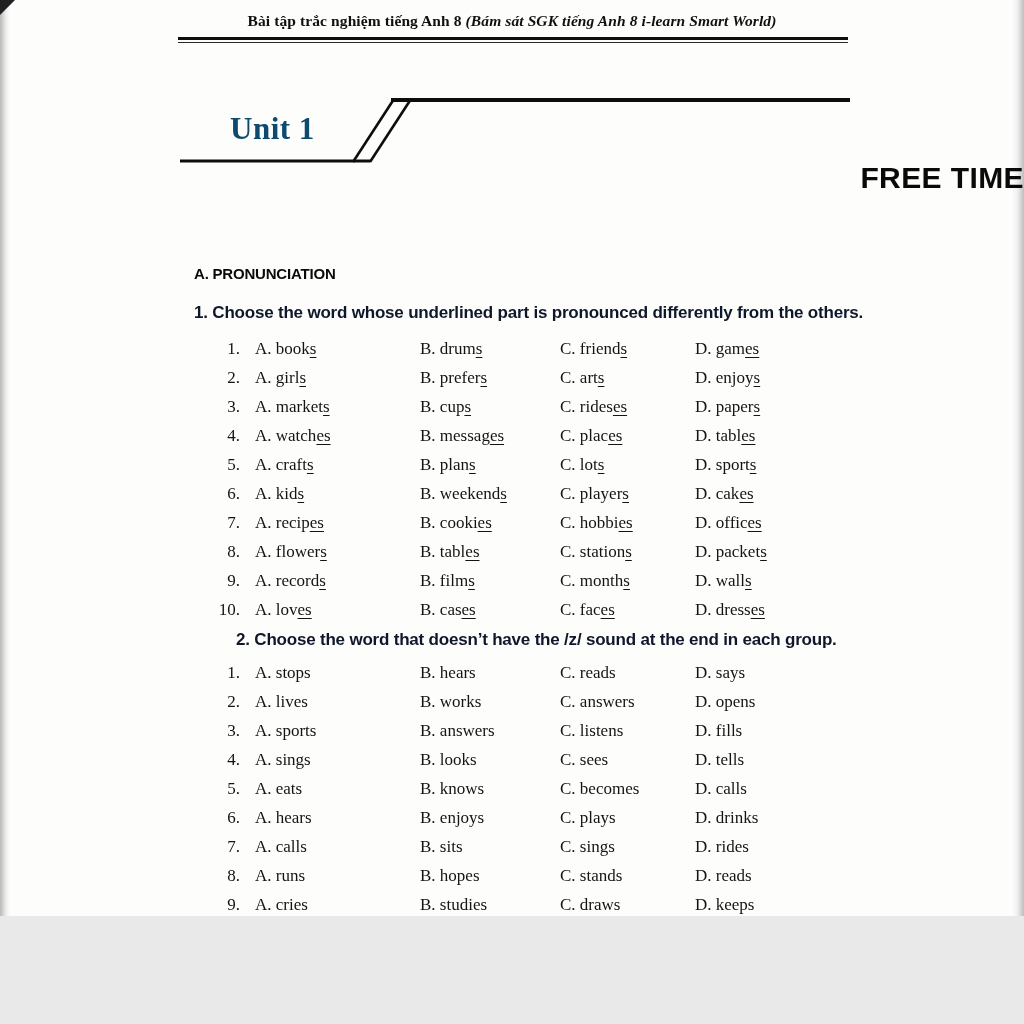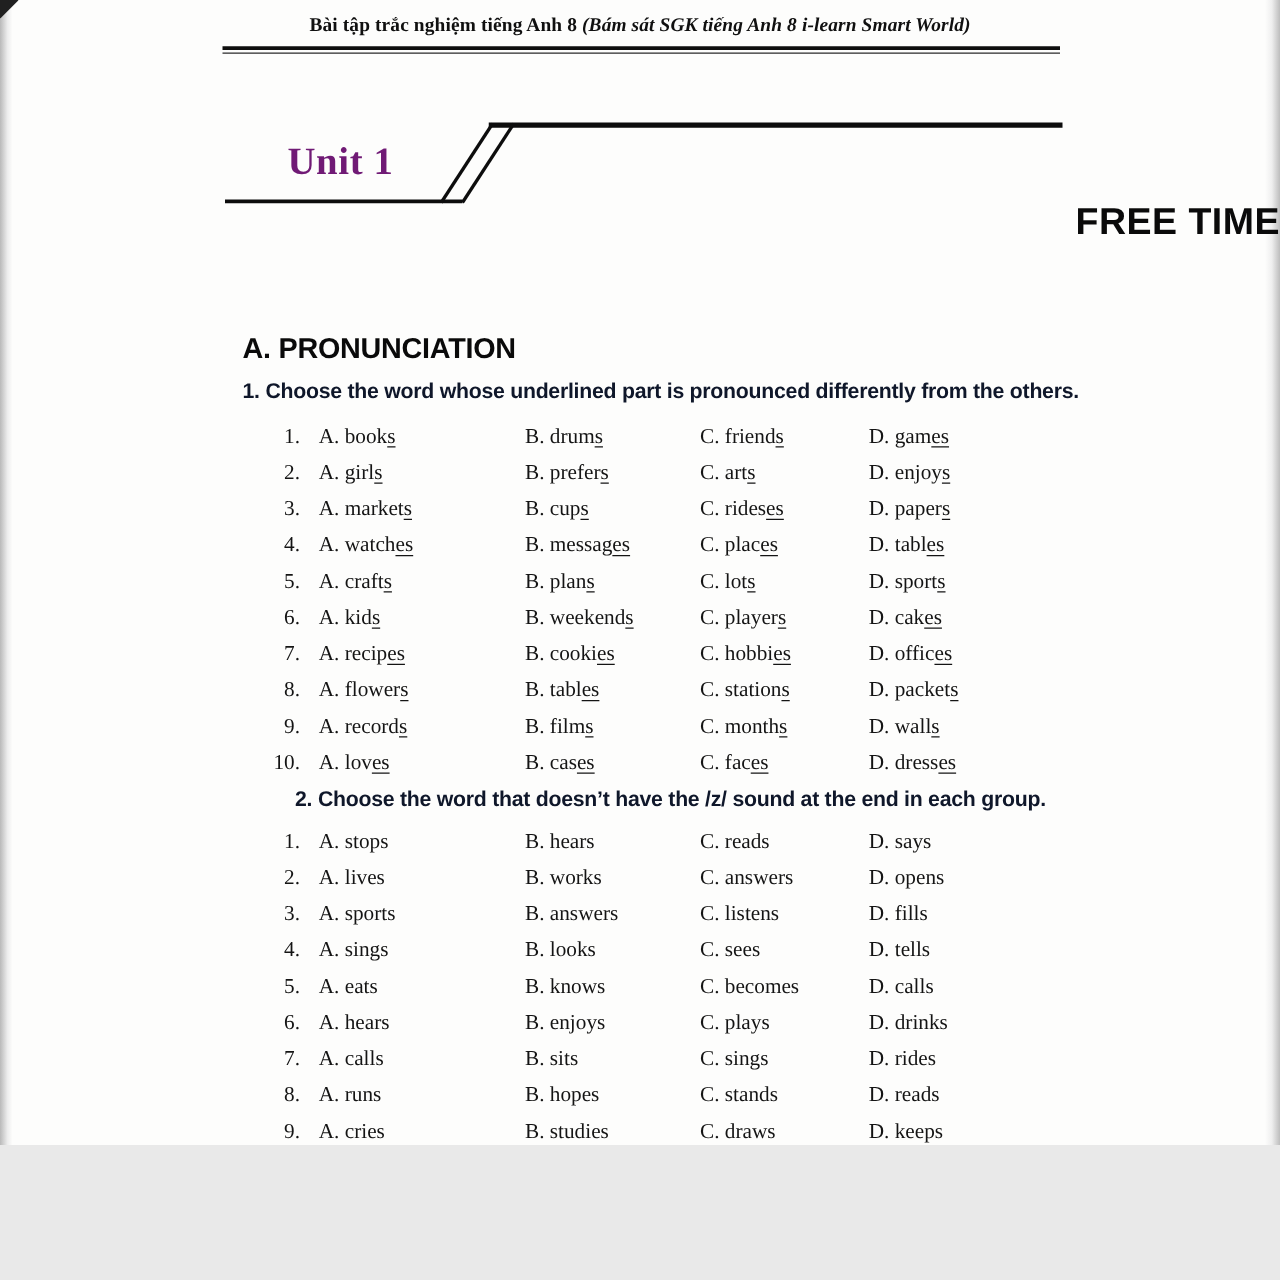--- a/index.html
+++ b/index.html
@@ -20,31 +20,31 @@
     position:absolute;top:12px;left:0;width:100%;text-align:center;
     font-size:15.5px;font-weight:700;letter-spacing:.1px;color:#101010;
   }
   .running-head .ital{font-style:italic;}
   .rule-thick{position:absolute;top:37px;left:178px;width:670px;height:2.6px;background:#0e0e0e;}
   .rule-thin{position:absolute;top:42px;left:178px;width:670px;height:1px;background:#2a2a2a;}
   
   .banner-svg{position:absolute;left:172px;top:90px;}
   .unit-label{
     position:absolute;left:230px;top:111px;
-    font-family:"Liberation Serif", serif;font-weight:700;font-size:31px;color:#701a75;
+    font-family:"Liberation Serif", serif;font-weight:700;font-size:31px;color:#0c4a6e;
     letter-spacing:.5px;
   }
   .page-title{
     position:absolute;top:161px;left:0;width:100%;text-align:right;
     font-family:"Liberation Sans", sans-serif;font-weight:700;font-size:30px;
     letter-spacing:.4px;color:#0a0a0a;
   }
   .section-heading{
     position:absolute;top:265px;left:194px;
-    font-family:"Liberation Sans", sans-serif;font-weight:700;font-size:23px;
+    font-family:"Liberation Sans", sans-serif;font-weight:700;font-size:15px;
     letter-spacing:-.2px;color:#0a0a0a;
   }
   .instruction{
     position:absolute;left:194px;
     font-family:"Liberation Sans", sans-serif;font-weight:700;font-size:17px;
     letter-spacing:-.2px;color:#0f172a;white-space:nowrap;
   }
   #instr1{top:303px;}
   #instr2{top:630px;margin-left:42px;}
   .rows{position:absolute;left:0;width:1024px;}

